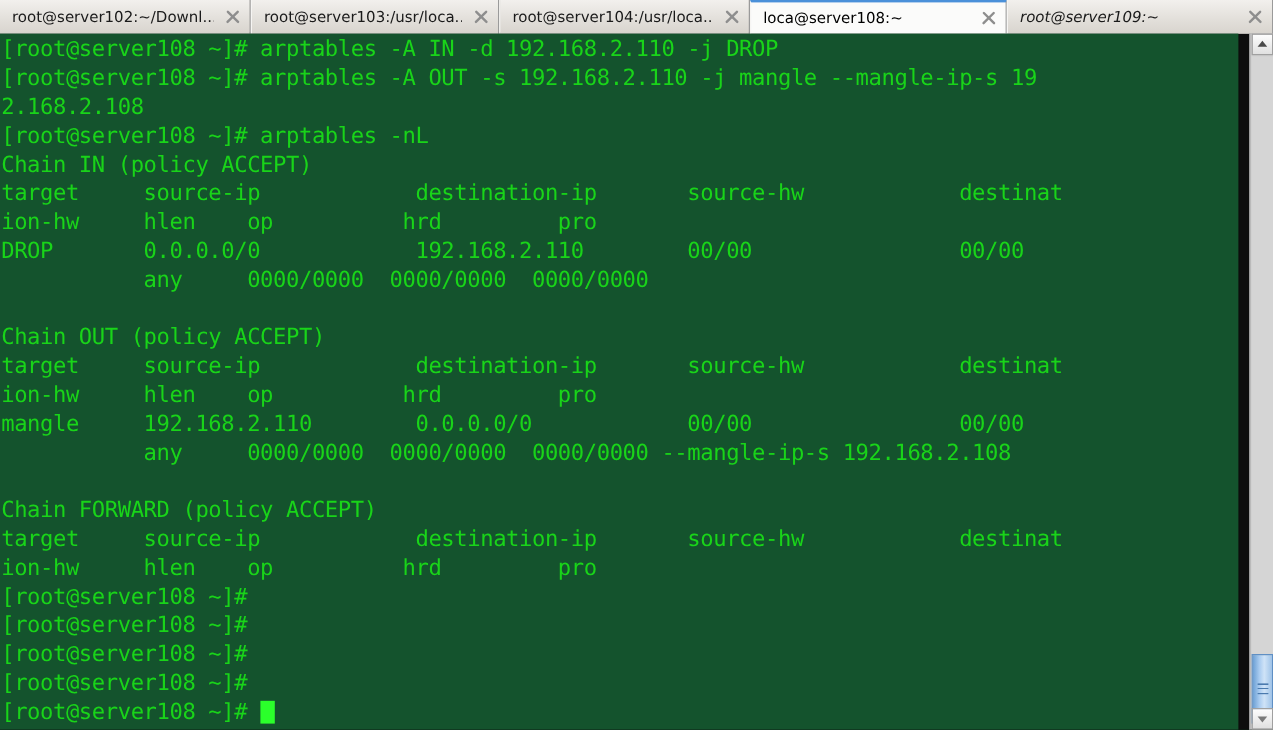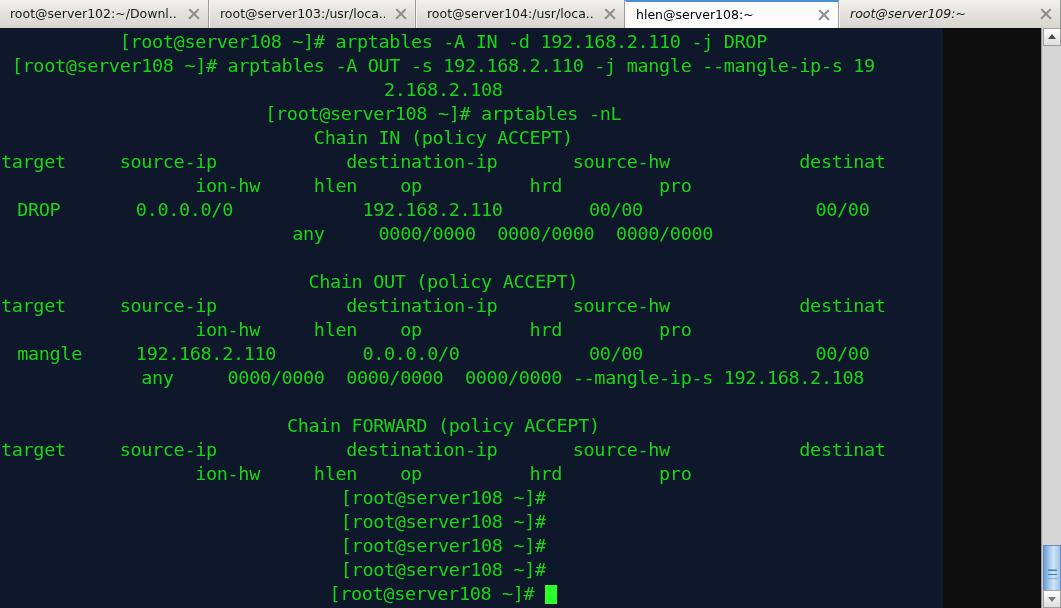--- a/index.html
+++ b/index.html
@@ -83,25 +83,24 @@
   .tab.w1 { width: 207px; }
   .tab.w2 { width: 209px; }
   .tab.w3 { width: 214px; }
   .tab.w4 { width: 222px; font-style: italic; }
 
   
   #terminal {
     position: absolute;
     left: 0;
     top: 28px;
-    width: 943px;
+    width: 1032px;
     height: 580px;
-    background: #0f172a;
-    overflow: hidden;
-    text-align: center;
+    background: #14532d;
+    overflow: hidden;
   }
   #screen {
     position: absolute;
     left: 0;
     top: 2px;
     margin: 0;
     padding: 0 0 0 1px;
     font-family: "DejaVu Sans Mono", monospace;
     font-size: 18.5px;
     line-height: 24px;
@@ -203,21 +202,21 @@
     <span class="tab-label">root@server103:/usr/loca...</span>
     <span class="tab-close"></span>
   </div>
 
   <div class="tab w2">
     <span class="tab-label">root@server104:/usr/loca...</span>
     <span class="tab-close"></span>
   </div>
 
   <div class="tab w3 active">
-    <span class="tab-label">hlen@server108:~</span>
+    <span class="tab-label">loca@server108:~</span>
     <span class="tab-close"></span>
   </div>
 
   <div class="tab w4">
     <span class="tab-label">root@server109:~</span>
     <span class="tab-close"></span>
   </div>
 
 </div>
 

